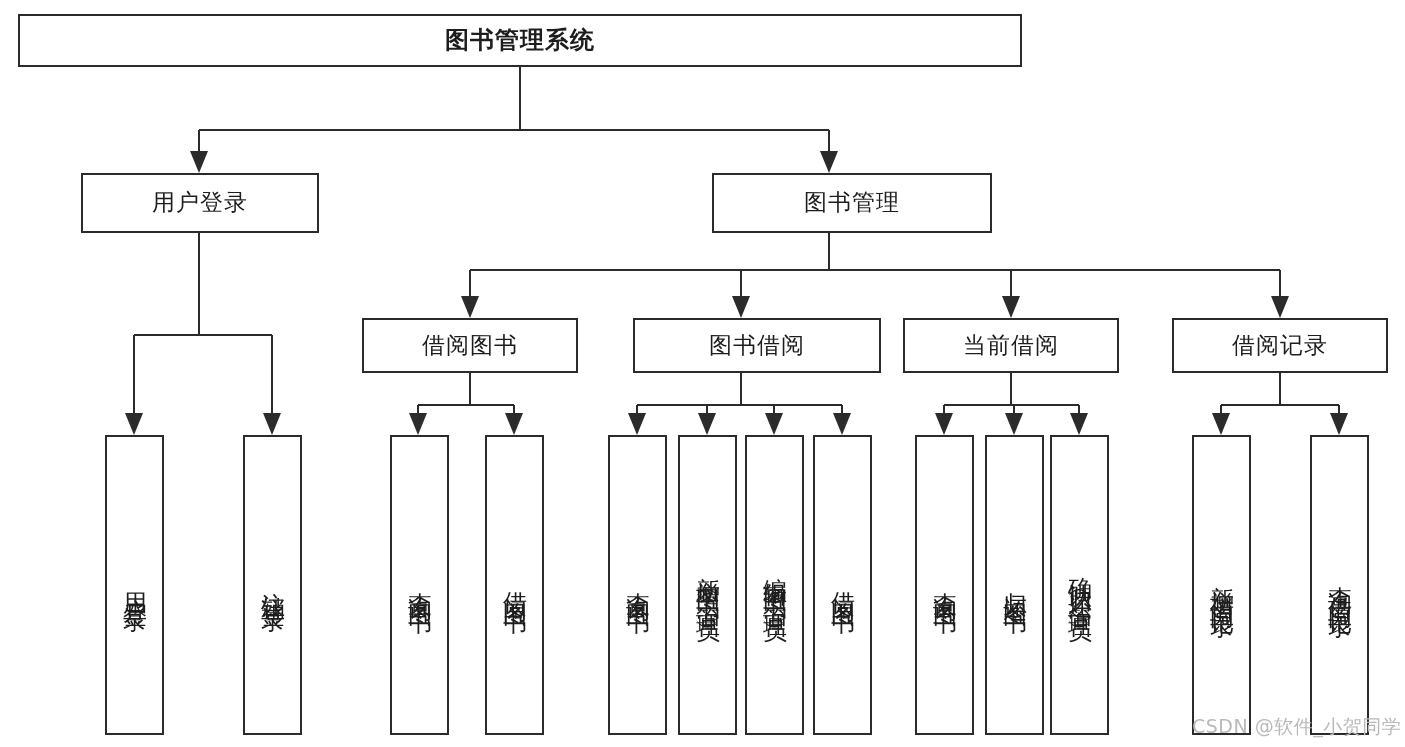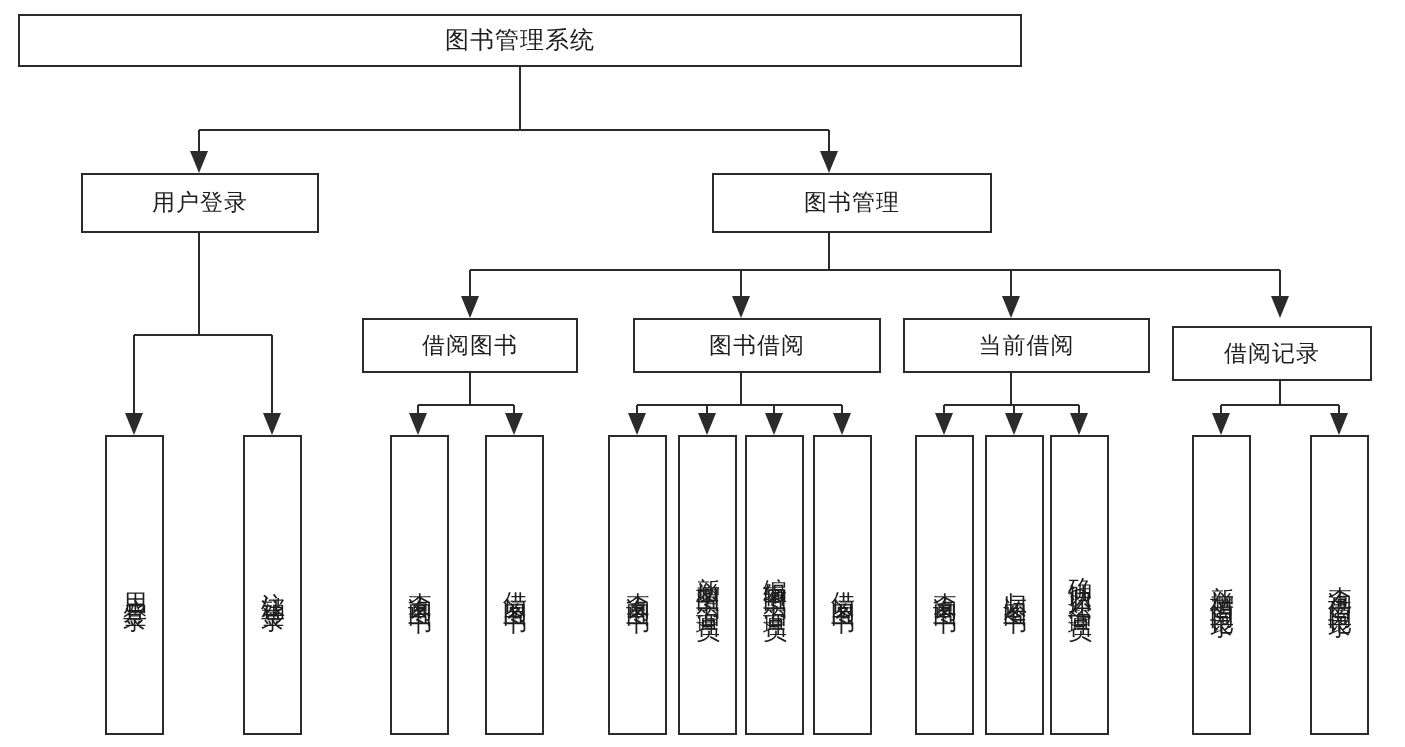--- a/index.html
+++ b/index.html
@@ -36,20 +36,21 @@
     justify-content: center;
     color: #1d1d1d;
   }
   .node.horiz {
     font-size: 23px;
     letter-spacing: 1px;
     line-height: 1.2;
   }
   .node.root {
     font-size: 24px;
+    font-weight: bold;
   }
   .node.vert {
     writing-mode: vertical-rl;
     text-orientation: upright;
     font-size: 24px;
     letter-spacing: 6px;
     line-height: 1.05;
     padding: 4px 0;
     text-align: center;
   }
@@ -134,24 +135,24 @@
       </div>
       <div class="node horiz" style="left: 712px; top: 173px; width: 280px; height: 60px; border-color: rgb(43, 43, 43);">
         <span>图书管理</span>
       </div>
       <div class="node horiz" style="left: 362px; top: 318px; width: 216px; height: 55px; border-color: rgb(43, 43, 43);">
         <span>借阅图书</span>
       </div>
       <div class="node horiz" style="left: 633px; top: 318px; width: 248px; height: 55px; border-color: rgb(43, 43, 43);">
         <span>图书借阅</span>
       </div>
-      <div class="node horiz" style="left: 903px; top: 318px; width: 247px; height: 55px; border-color: rgb(43, 43, 43);">
+      <div class="node horiz" style="left: 903px; top: 318px; width: 216px; height: 55px; border-color: rgb(43, 43, 43);">
         <span>当前借阅</span>
       </div>
-      <div class="node horiz" style="left: 1172px; top: 318px; width: 200px; height: 55px; border-color: rgb(43, 43, 43); margin-top: 8px;">
+      <div class="node horiz" style="left: 1172px; top: 318px; width: 216px; height: 55px; border-color: rgb(43, 43, 43);">
         <span>借阅记录</span>
       </div>
       <div class="node vert" style="left: 105px; top: 435px; width: 59px; height: 300px; border-color: rgb(43, 43, 43);">
         <span class="vtext">用户登录</span>
       </div>
       <div class="node vert" style="left: 243px; top: 435px; width: 59px; height: 300px; border-color: rgb(43, 43, 43);">
         <span class="vtext">注销登录</span>
       </div>
       <div class="node vert" style="left: 390px; top: 435px; width: 59px; height: 300px; border-color: rgb(43, 43, 43);">
         <span class="vtext">查询图书</span>
@@ -180,13 +181,14 @@
       <div class="node vert" style="left: 1050px; top: 435px; width: 59px; height: 300px; border-color: rgb(43, 43, 43);">
         <span class="vtext">确认归还（管理员）</span>
       </div>
       <div class="node vert" style="left: 1192px; top: 435px; width: 59px; height: 300px; border-color: rgb(43, 43, 43);">
         <span class="vtext">新增借阅记录</span>
       </div>
       <div class="node vert" style="left: 1310px; top: 435px; width: 59px; height: 300px; border-color: rgb(43, 43, 43);">
         <span class="vtext">查询借阅记录</span>
       </div>
     </div>
+  <div class="watermark" style="left: 1192px; top: 714px; color: rgb(185, 185, 185);">CSDN @软件_小贺同学</div>
 </div>
 
 </body></html>

